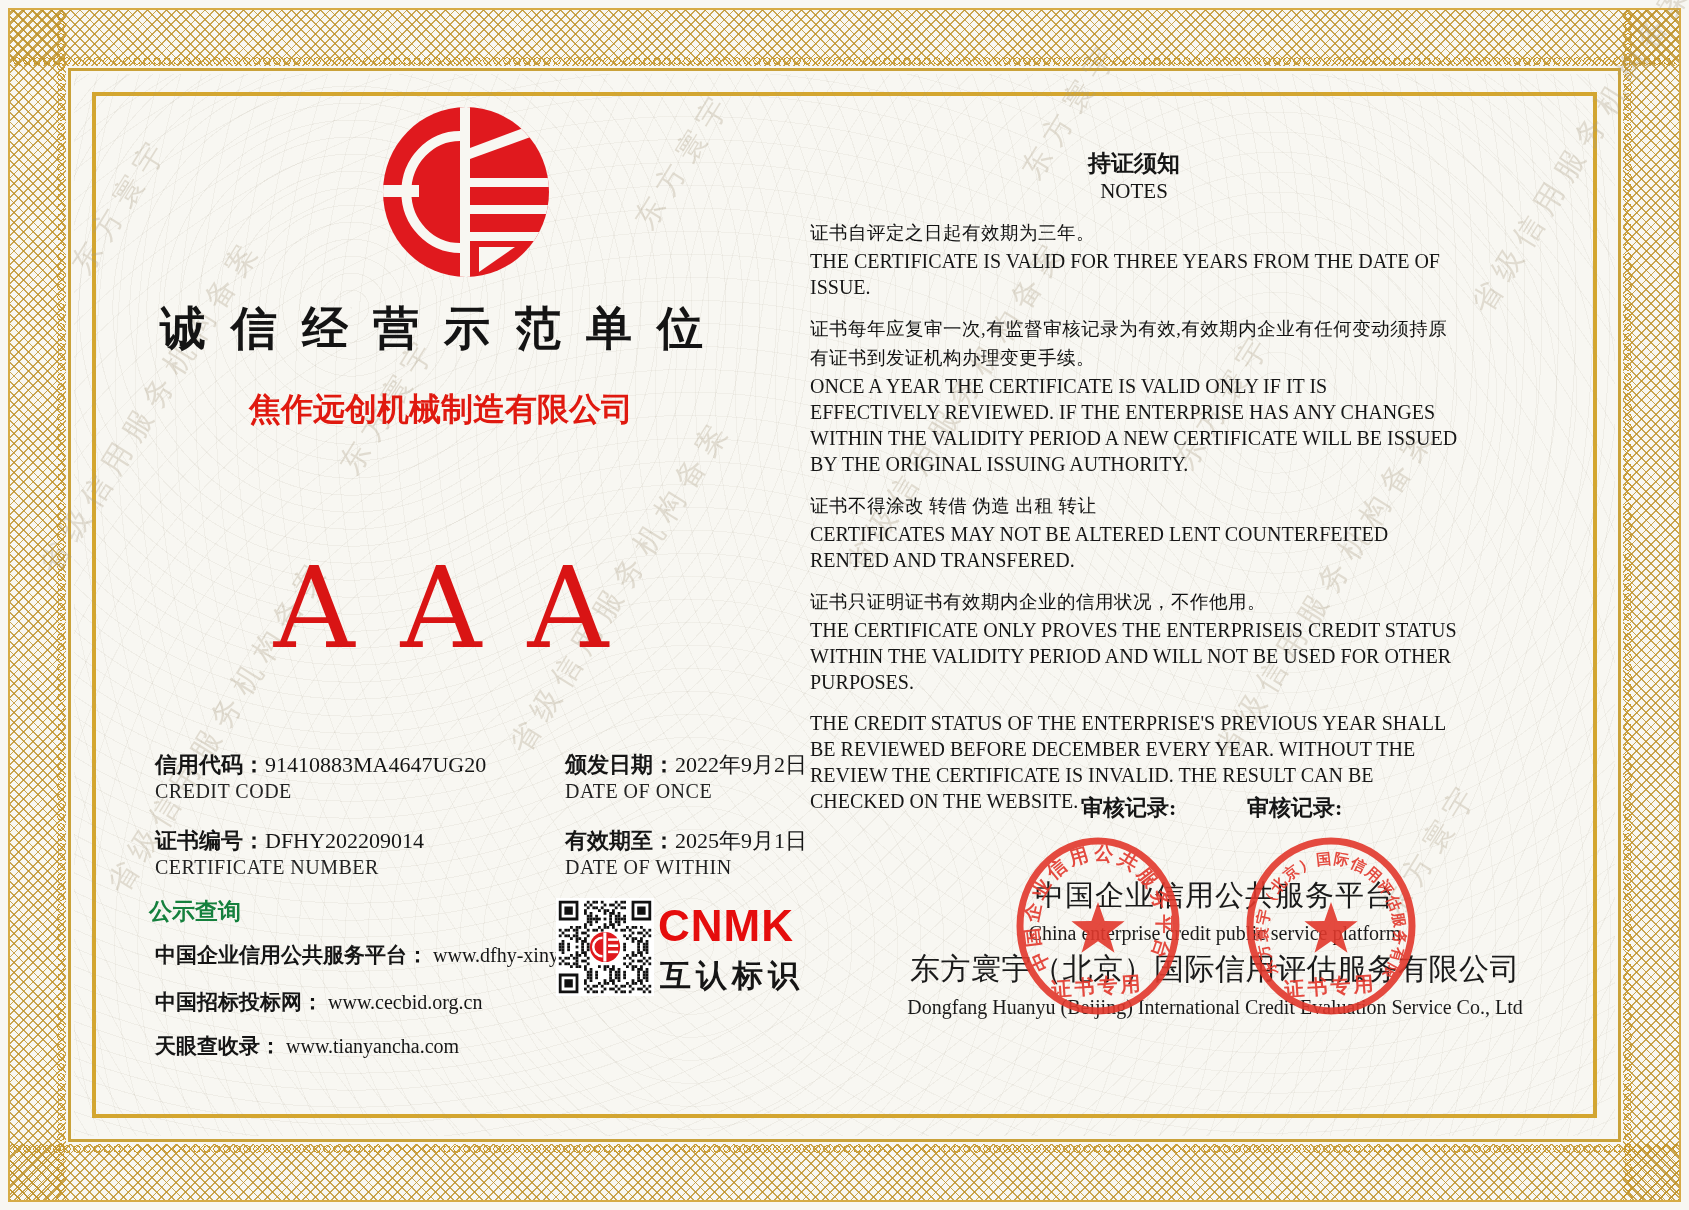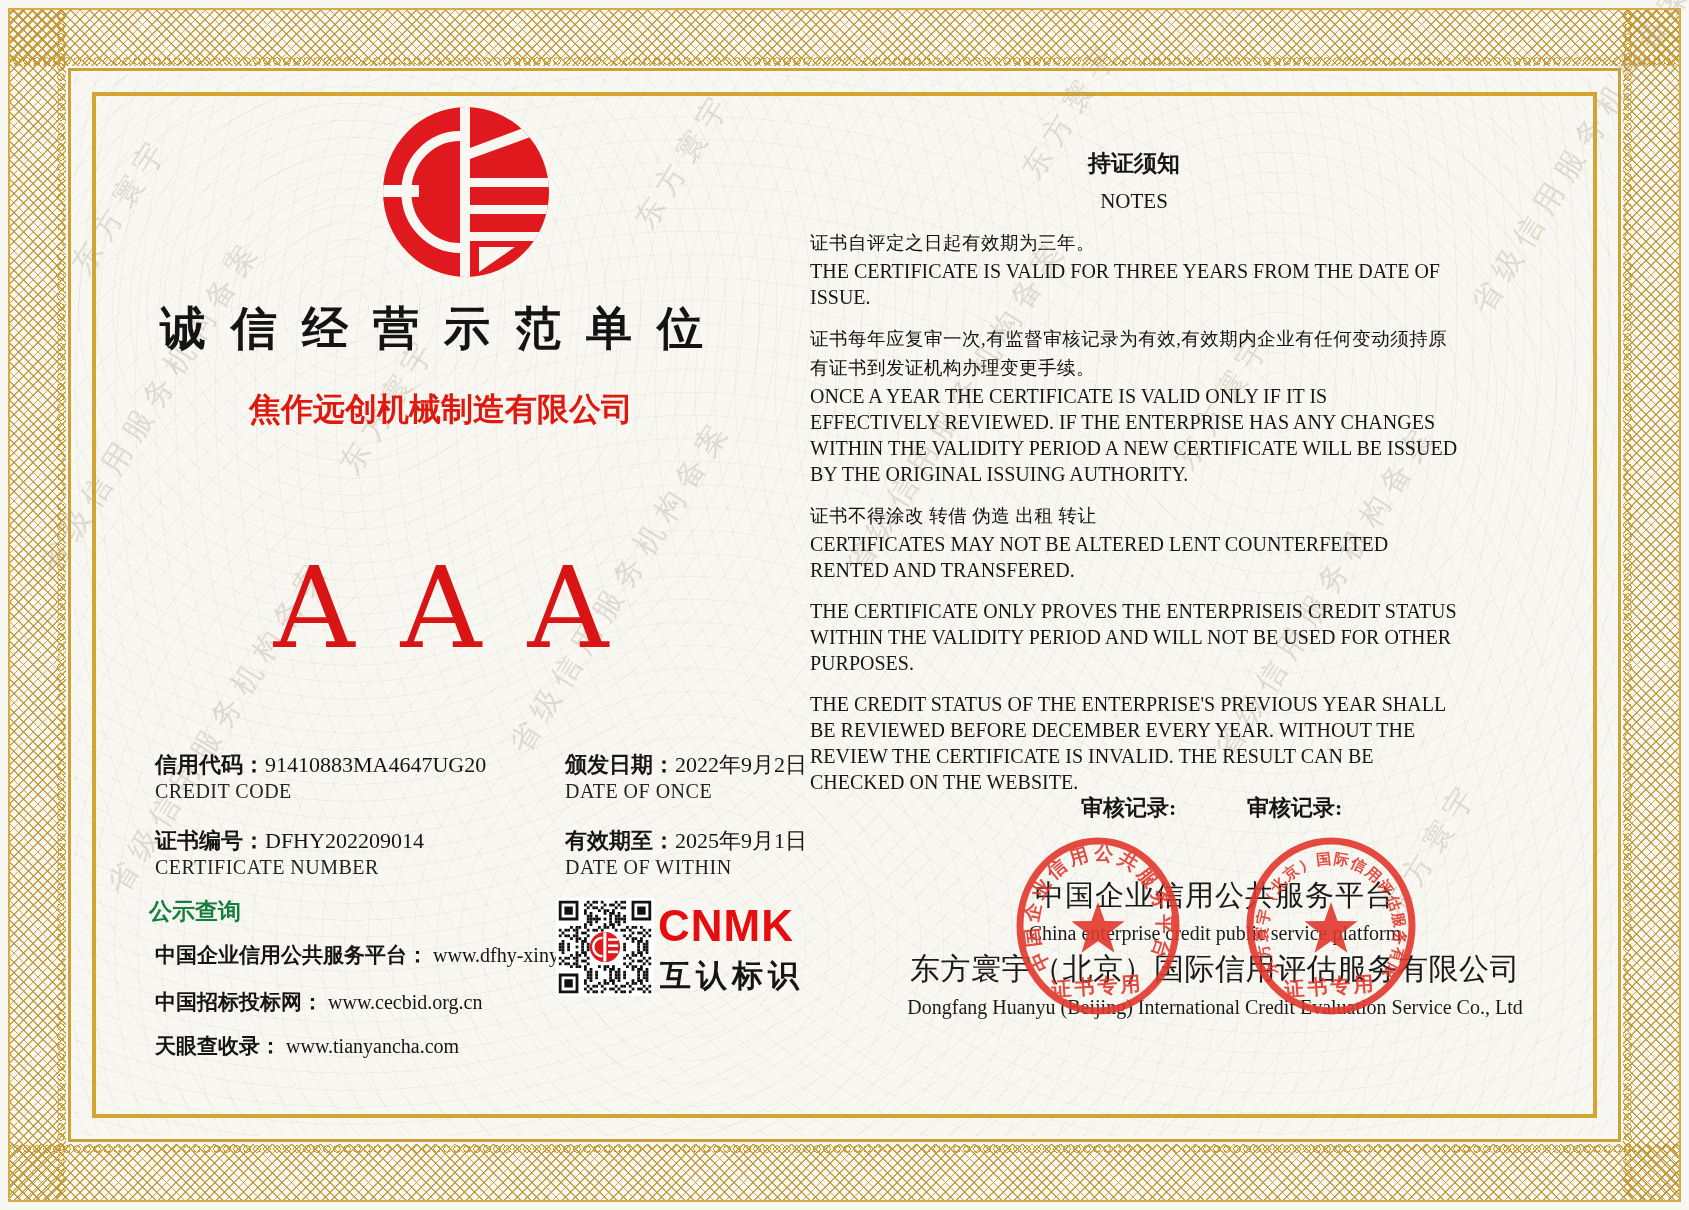--- a/index.html
+++ b/index.html
@@ -55,21 +55,21 @@
   .linkrow{position:absolute;left:155px;white-space:nowrap;font-size:20px;color:#151515;}
   .linkrow .lab{font-weight:700;font-size:21px;}
   .qr{position:absolute;left:556px;top:898px;}
   .qr-brand{position:absolute;left:658px;top:901px;font-family:"Liberation Sans",sans-serif;
             font-weight:700;font-size:44px;color:#e50d0d;letter-spacing:1px;}
   .qr-caption{position:absolute;left:660px;top:955px;font-size:31px;font-weight:600;
             letter-spacing:5px;color:#151515;}
   
   .notes{position:absolute;left:810px;top:148px;width:648px;}
   .notes-zh-title{text-align:center;font-size:23px;font-weight:600;color:#151515;}
-  .notes-en-title{text-align:center;font-size:21px;margin-top:10px;color:#151515;}
+  .notes-en-title{text-align:center;font-size:21px;color:#151515;}
   .np{margin-top:15px;}
   .np-zh{font-size:18.5px;line-height:29px;color:#111;letter-spacing:.5px;}
   .np-en{font-size:20px;line-height:26px;color:#161616;}
   .review{position:absolute;top:793px;font-size:22px;font-weight:700;color:#151515;white-space:nowrap;}
   .review1{left:1081px}.review2{left:1247px}
   .issuer{position:absolute;left:880px;top:876px;width:670px;text-align:center;color:#1a1a1a;}
   .iss1{font-family:"Liberation Sans",sans-serif;font-size:29px;letter-spacing:1px;}
   .iss2{font-size:20px;margin-top:6px;}
   .iss3{font-family:"Liberation Sans",sans-serif;font-size:30px;margin-top:4px;letter-spacing:.5px;}
   .iss4{font-size:20px;margin-top:6px;}
@@ -494,20 +494,21 @@
     </div>
     <div class="np">
       <div class="np-zh">证书每年应复审一次,有监督审核记录为有效,有效期内企业有任何变动须持原有证书到发证机构办理变更手续。</div>
       <div class="np-en">ONCE A YEAR THE CERTIFICATE IS VALID ONLY IF IT IS EFFECTIVELY REVIEWED. IF THE ENTERPRISE HAS ANY CHANGES WITHIN THE VALIDITY PERIOD A NEW CERTIFICATE WILL BE ISSUED BY THE ORIGINAL ISSUING AUTHORITY.</div>
     </div>
     <div class="np">
       <div class="np-zh">证书不得涂改 转借 伪造 出租 转让</div>
       <div class="np-en">CERTIFICATES MAY NOT BE ALTERED LENT COUNTERFEITED RENTED AND TRANSFERED.</div>
     </div>
     <div class="np">
+      <div class="np-zh">证书只证明证书有效期内企业的信用状况，不作他用。</div>
       <div class="np-en">THE CERTIFICATE ONLY PROVES THE ENTERPRISEIS CREDIT STATUS WITHIN THE VALIDITY PERIOD AND WILL NOT BE USED FOR OTHER PURPOSES.</div>
     </div>
     <div class="np">
       <div class="np-en">THE CREDIT STATUS OF THE ENTERPRISE'S PREVIOUS YEAR SHALL BE REVIEWED BEFORE DECEMBER EVERY YEAR. WITHOUT THE REVIEW THE CERTIFICATE IS INVALID. THE RESULT CAN BE CHECKED ON THE WEBSITE.</div>
     </div>
   </div>
 
   <div class="review review1">审核记录:</div>
   <div class="review review2">审核记录:</div>
 

